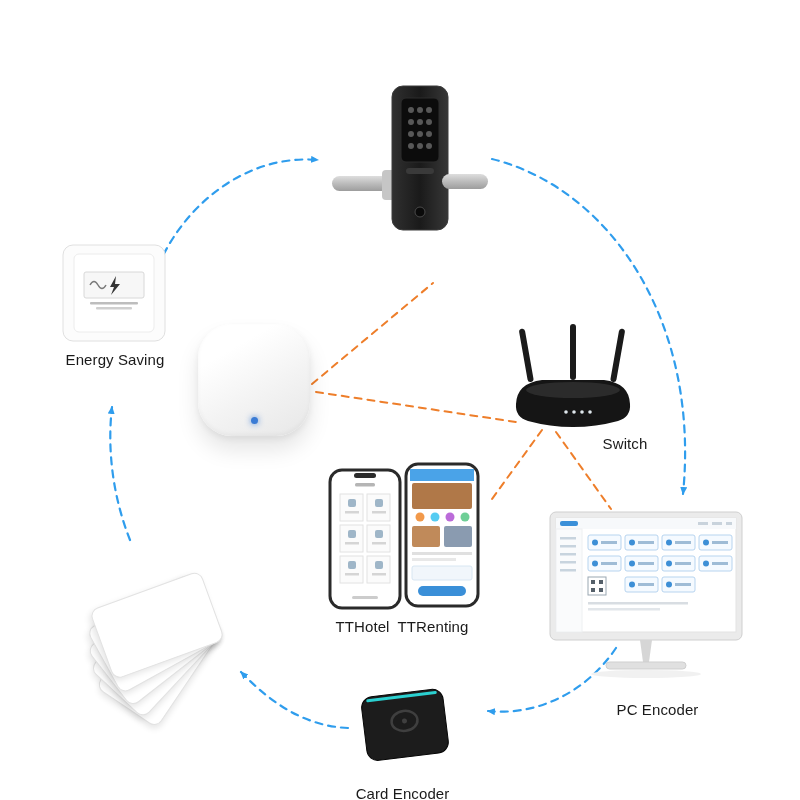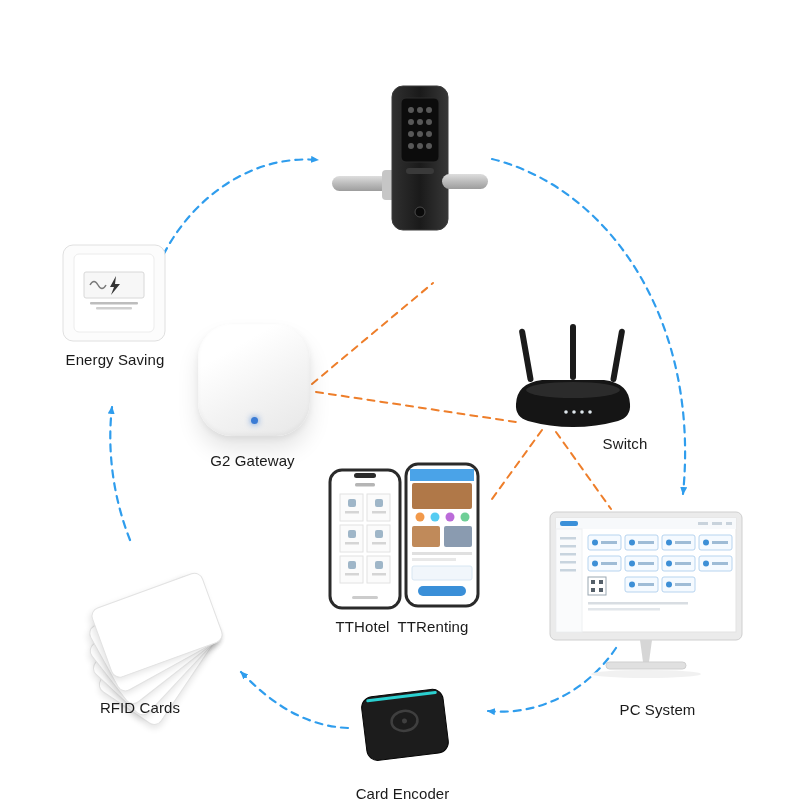--- a/index.html
+++ b/index.html
@@ -124,21 +124,20 @@
   </div>
   <div class="node-label" style="left:20px; top:318px; width:190px;">
     <div>Energy Saving</div>
   </div>
 
   <div class="node" style="left:198px; top:292px;">
     <div class="gateway-body">
       <div class="gateway-led"></div>
     </div>
   </div>
-  <div class="node-label" style="left:180px; top:419px; width:145px;">G2 Gateway</div>
 
   <div class="node" style="left:328px; top:436px;">
     <svg width="74" height="142" viewBox="0 0 74 142">
       <rect x="2" y="2" width="70" height="138" rx="12" fill="#ffffff" stroke="#2a2a2a" stroke-width="3"></rect>
       <rect x="26" y="5" width="22" height="5" rx="2.5" fill="#2a2a2a"></rect>
       <rect x="27" y="15" width="20" height="3.5" rx="1.5" fill="#b5b5b5"></rect>
       <g>
         <rect x="12" y="26" width="23" height="27" fill="#fbfbfb" stroke="#e2e2e2"></rect>
         <rect x="39" y="26" width="23" height="27" fill="#fbfbfb" stroke="#e2e2e2"></rect>
         <rect x="12" y="57" width="23" height="27" fill="#fbfbfb" stroke="#e2e2e2"></rect>
@@ -262,30 +261,29 @@
         <rect x="43" y="78" width="4" height="4" fill="#55606a"></rect>
         <rect x="51" y="78" width="4" height="4" fill="#55606a"></rect>
         <rect x="40" y="92" width="100" height="2.5" fill="#d8dde2"></rect>
         <rect x="40" y="98" width="72" height="2.5" fill="#e2e6ea"></rect>
       </g>
       <polygon points="92,130 104,130 101,152 95,152" fill="#d6d6d6"></polygon>
       <rect x="58" y="152" width="80" height="7" rx="3.5" fill="#e0e0e0" stroke="#cfcfcf"></rect>
       <ellipse cx="98" cy="164" rx="55" ry="4" fill="#f1f1f1"></ellipse>
     </svg>
   </div>
-  <div class="node-label" style="left:595px; top:668px; width:125px;">PC System</div>
+  <div class="node-label" style="left:595px; top:668px; width:125px;">PC Encoder</div>
 
   <div class="node rfid-stack" style="left:78px; top:505px;">
     <div class="rfid-card" style="transform:rotate(-56deg);"></div>
     <div class="rfid-card" style="transform:rotate(-47deg);"></div>
     <div class="rfid-card" style="transform:rotate(-38deg);"></div>
     <div class="rfid-card" style="transform:rotate(-29deg);"></div>
     <div class="rfid-card" style="transform:rotate(-20deg);"></div>
   </div>
-  <div class="node-label" style="left:75px; top:666px; width:130px;">RFID Cards</div>
 
   <div class="node" style="left:352px; top:645px;">
     <svg width="104" height="92" viewBox="0 0 104 92">
       <g transform="rotate(-7 52 48)">
         <rect x="12" y="16" width="82" height="64" rx="11" fill="#1c1c1c" stroke="#060606"></rect>
         <line x1="19" y1="19.5" x2="87" y2="19.5" stroke="#2bd0d0" stroke-width="3" stroke-linecap="round"></line>
         <ellipse cx="53" cy="44" rx="13" ry="10" fill="none" stroke="#3f3f3f" stroke-width="2.5"></ellipse>
         <circle cx="53" cy="44" r="2.5" fill="#3f3f3f"></circle>
       </g>
     </svg>

